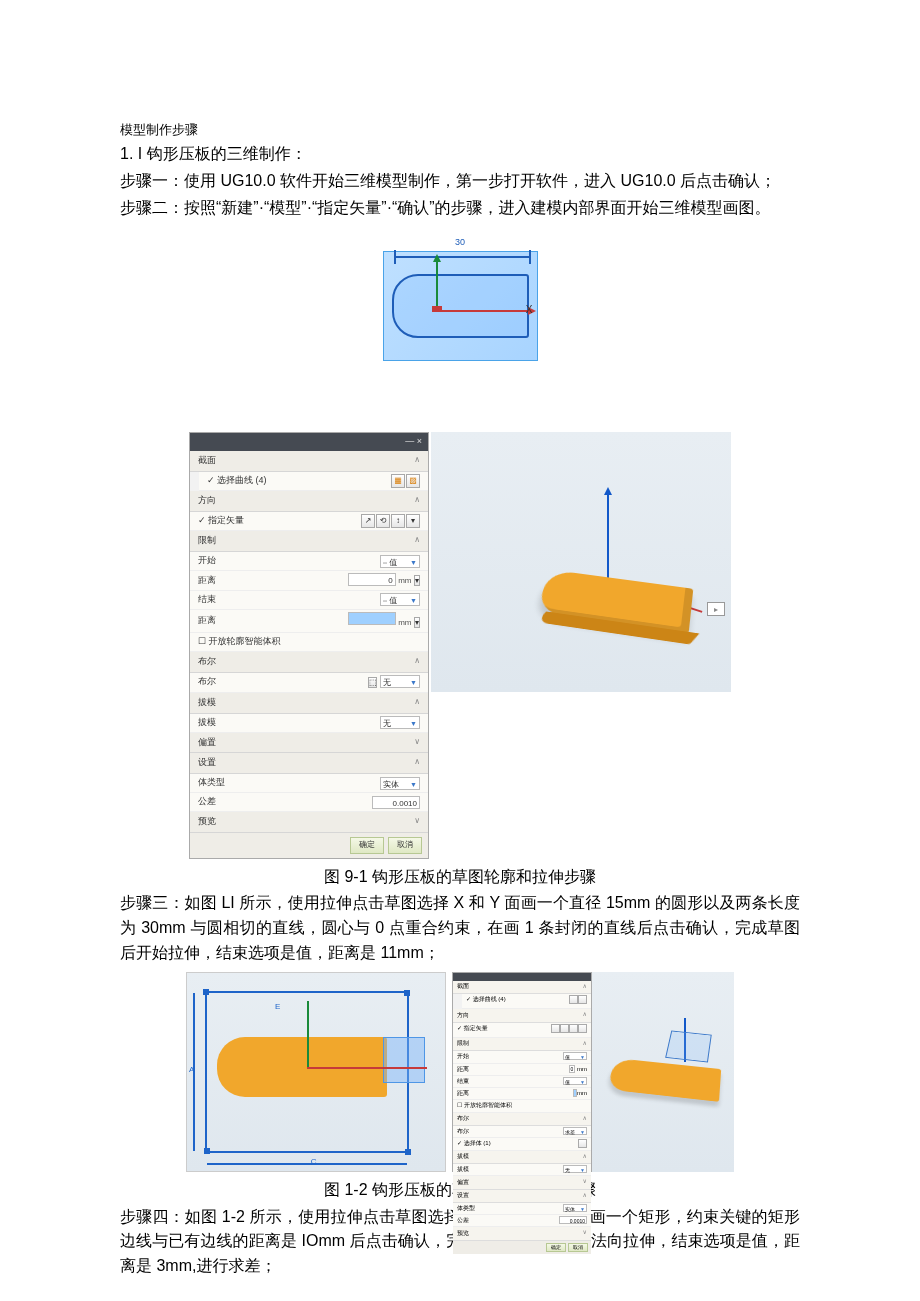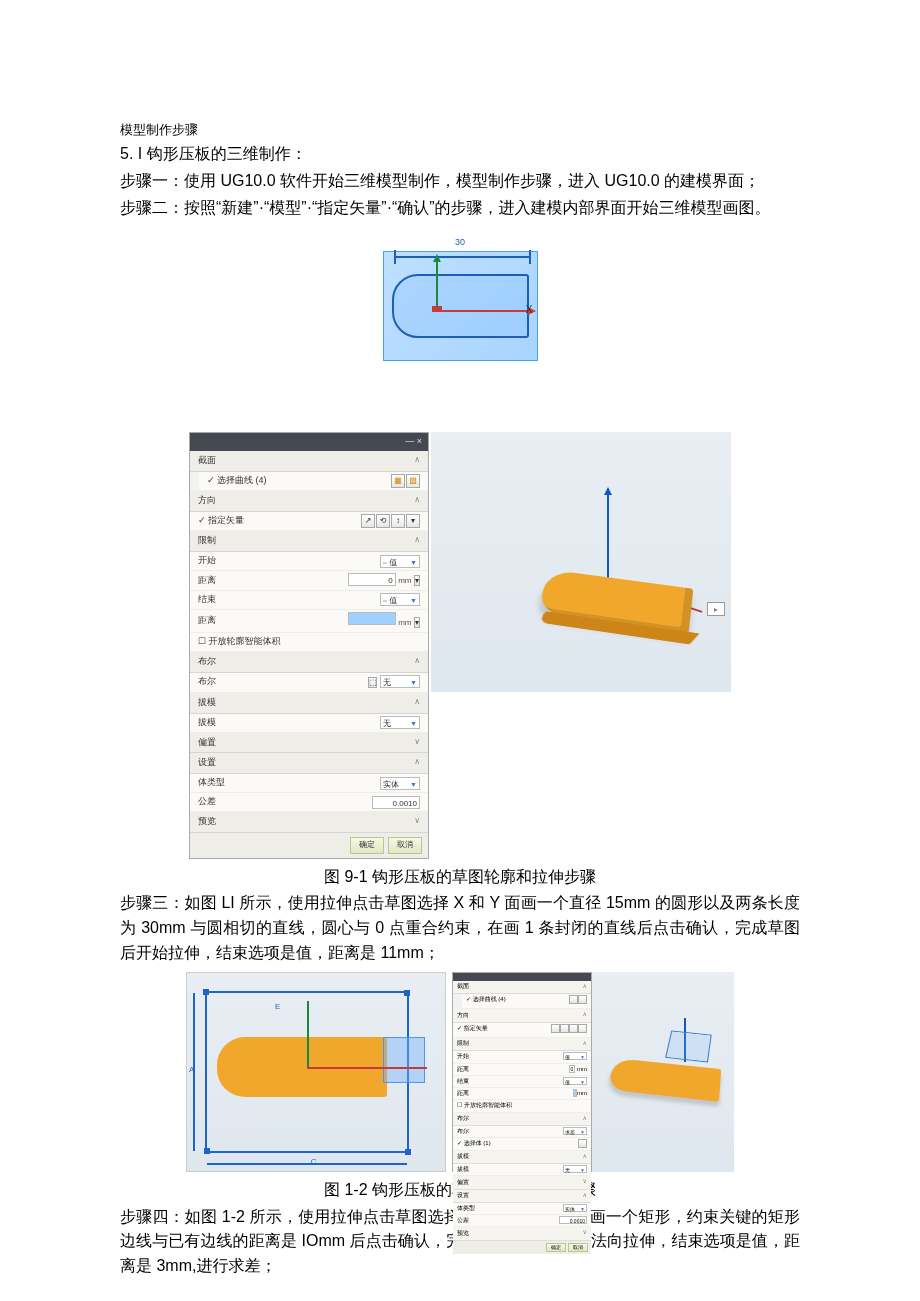--- a/index.html
+++ b/index.html
@@ -111,22 +111,22 @@
     .mini-dlg .fbtn{border:1px solid #b7c893;background:linear-gradient(#f4f8e6,#dfe8c4);font-size:5px;padding:0 4px;}
     .mini-view{flex:1;background:linear-gradient(#e8eef3,#dfe7ee);position:relative;}
     .mini-view .base{position:absolute;left:18px;top:86px;width:110px;height:42px;background:#f1a72c;border-radius:20px 3px 3px 20px;transform:perspective(400px) rotateX(40deg) rotateZ(8deg);box-shadow:0 6px 4px rgba(0,0,0,.15);}
     .mini-view .cut{position:absolute;left:76px;top:56px;width:42px;height:36px;border:1.5px solid #3b78c9;background:rgba(120,180,250,.2);transform:perspective(400px) rotateX(40deg) rotateZ(8deg);}
     .mini-view .ax{position:absolute;left:92px;top:46px;width:2px;height:44px;background:#1258c9;}
   </style>
 </head>
 <body>
 
 <div class="heading">模型制作步骤</div>
-<div class="para">5. I 钩形压板的三维制作：</div>
-<div class="para">步骤一：使用 UG10.0 软件开始三维模型制作，模型制作步骤，进入 UG10.0 的建模界面；</div>
+<div class="para">1. I 钩形压板的三维制作：</div>
+<div class="para">步骤一：使用 UG10.0 软件开始三维模型制作，第一步打开软件，进入 UG10.0 后点击确认；</div>
 <div class="para">步骤二：按照“新建”·“模型”·“指定矢量”·“确认”的步骤，进入建模内部界面开始三维模型画图。</div>
 
 <div class="fig-wrap">
   <div class="sketch1">
     <div class="dim">30</div>
     <div class="hbar"></div>
     <div class="shape"></div>
     <div class="axy"></div>
     <div class="axx"></div>
     <div class="sq"></div>

